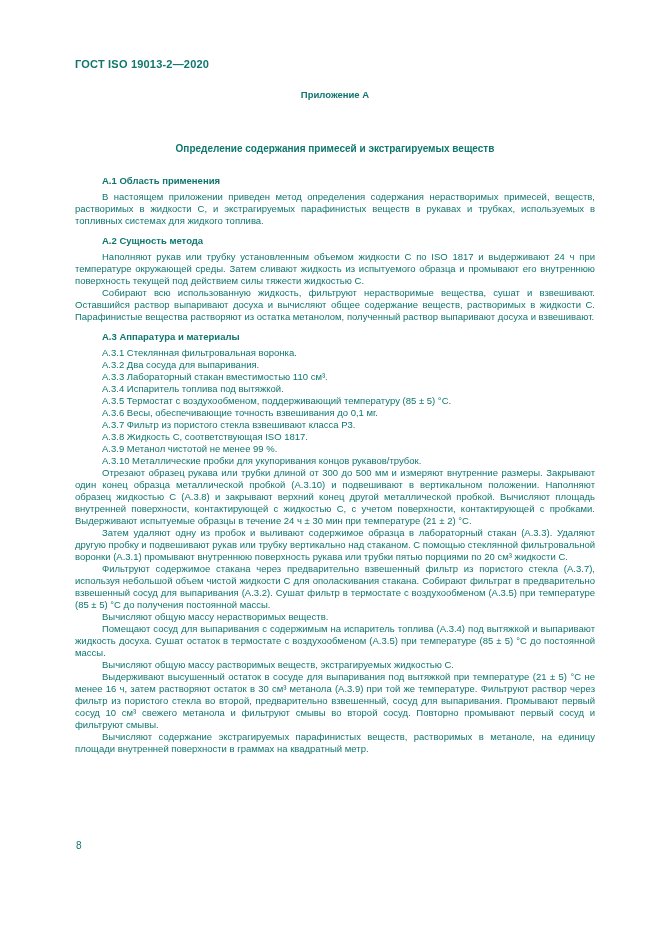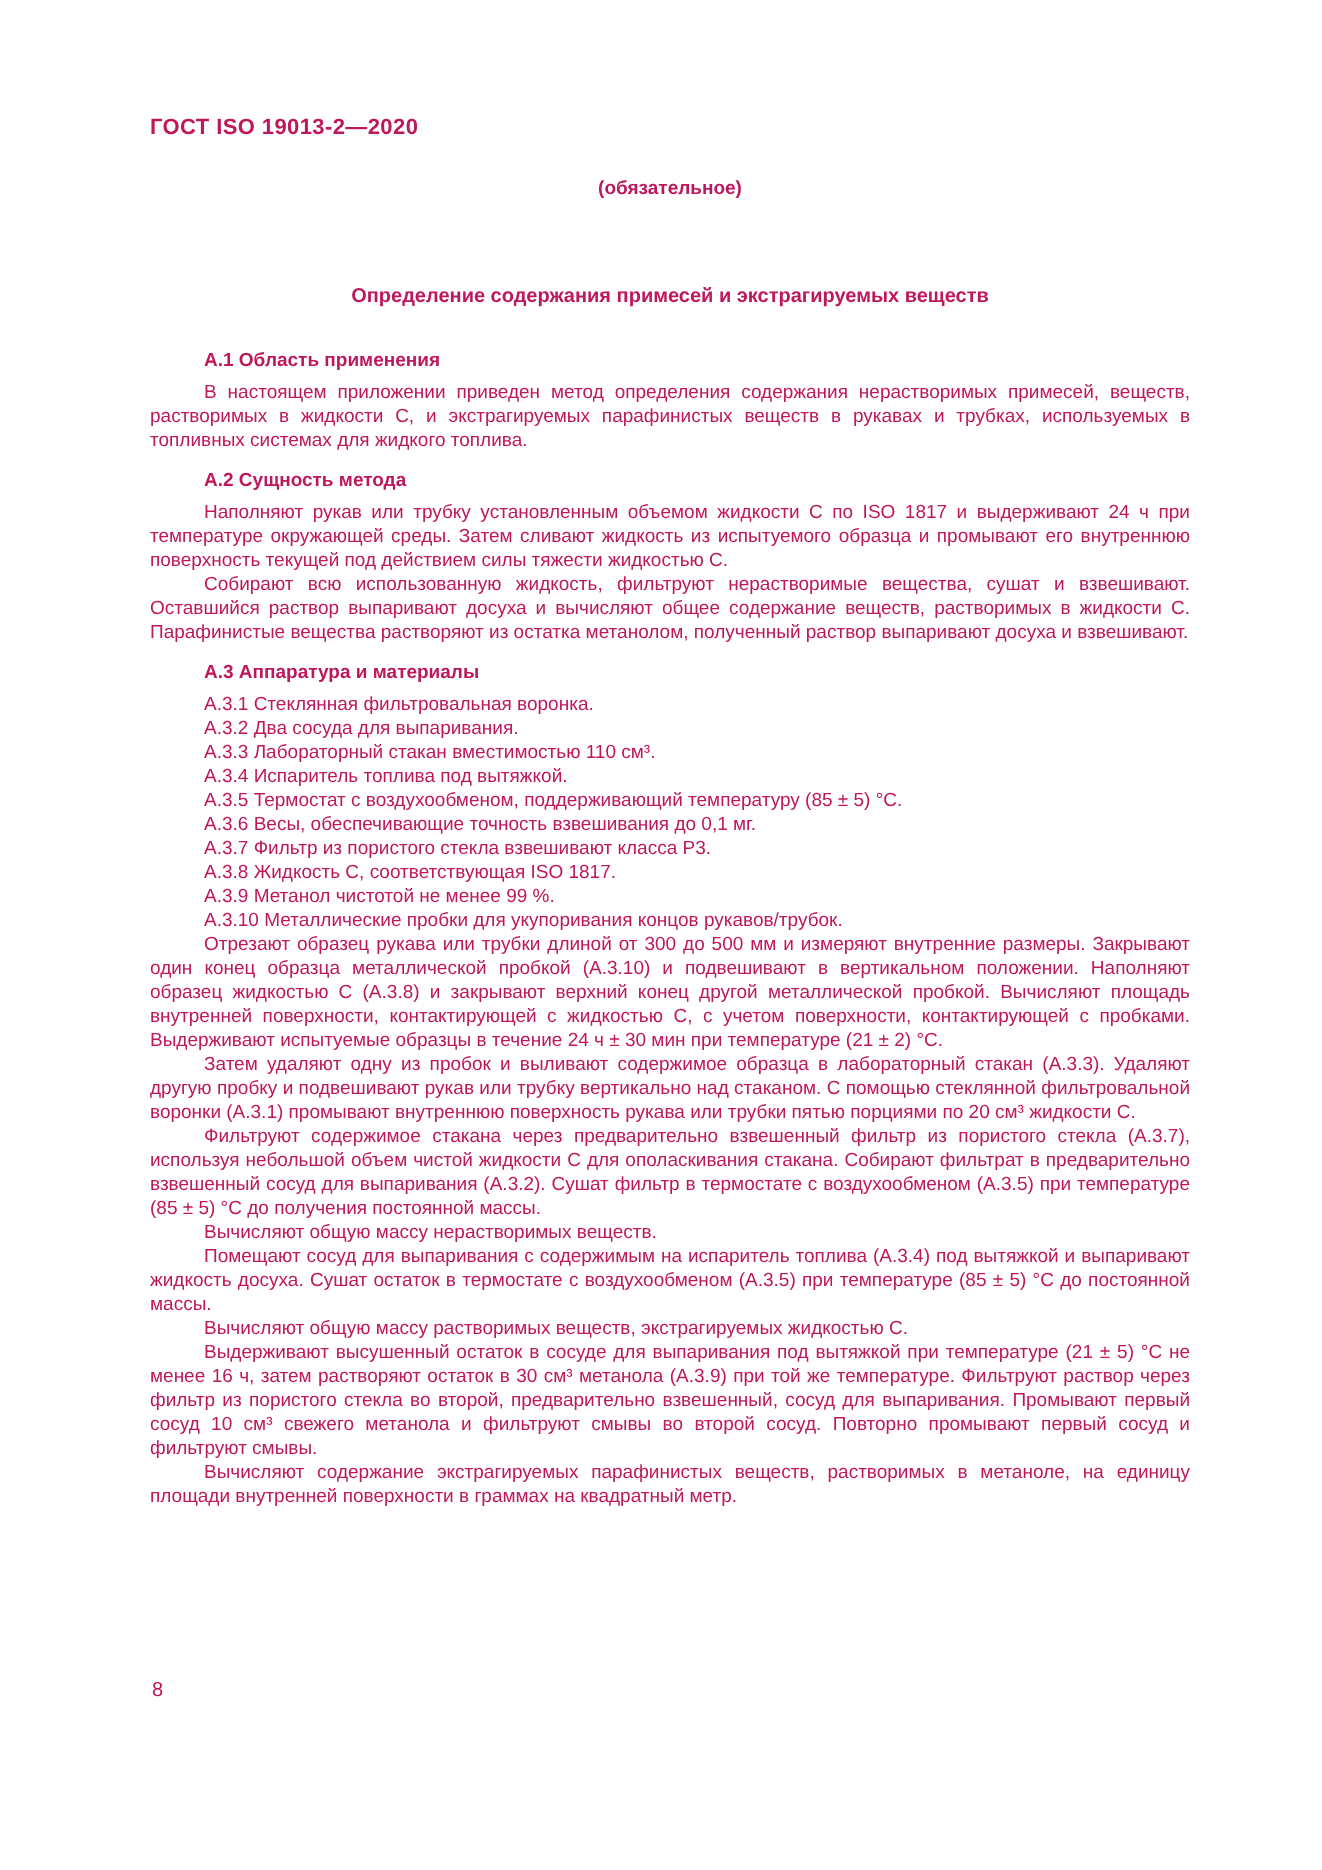--- a/index.html
+++ b/index.html
@@ -8,21 +8,21 @@
     background: #ffffff;
   }
   .page {
     position: relative;
     width: 661px;
     height: 935px;
     background: #ffffff;
     box-sizing: border-box;
     padding: 58px 66px 0 75px;
     font-family: "Liberation Sans", "DejaVu Sans", sans-serif;
-    color: #be185d;
+    color: #0f766e;
   }
   .running-header {
     font-size: 11px;
     font-weight: bold;
     line-height: 13px;
     margin-bottom: 18px;
     letter-spacing: 0.2px;
   }
   .annex-label {
     text-align: center;
@@ -73,21 +73,21 @@
   }
   section { margin: 0; padding: 0; }
 </style>
 </head>
 <body>
 
 <div class="page">
 
   <div class="running-header">ГОСТ ISO 19013-2—2020</div>
 
-  <div class="annex-obligation">(обязательное)</div>
+  <div class="annex-label">Приложение А</div>
 
   <h1 class="doc-title">Определение содержания примесей и экстрагируемых веществ</h1>
 
   <section>
     <h2 class="sec-heading">А.1 Область применения</h2>
     <p class="para">В настоящем приложении приведен метод определения содержания нерастворимых примесей, веществ, растворимых в жидкости С, и экстрагируемых парафинистых веществ в рукавах и трубках, используемых в топливных системах для жидкого топлива.</p>
   </section>
 
   <section>
     <h2 class="sec-heading">А.2 Сущность метода</h2>

